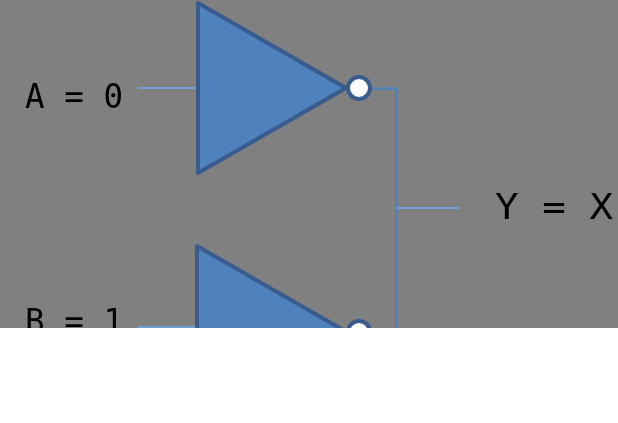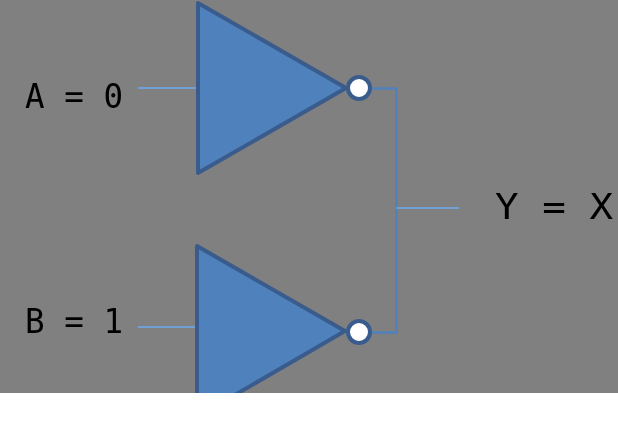--- a/index.html
+++ b/index.html
@@ -1,20 +1,20 @@
 <!DOCTYPE html>
 <html style="--bg: #808080; --gate-fill: #4F81BD; --gate-stroke: #3A5C8C; --bubble-fill: #FFFFFF; --wire-light: #71A0D4; --wire-medium: #4E81BD; --text: #000000;"><head>
 <meta charset="utf-8">
 <style>
   html, body { margin: 0; padding: 0; }
   body { font-family: "DejaVu Sans Mono", monospace; }
   .stage {
     position: relative;
     width: 618px;
-    height: 393px;
+    height: 328px;
     background: var(--bg, #808080);
     overflow: hidden;
   }
   svg { display: block; }
   svg text {
     font-family: "DejaVu Sans Mono", monospace;
     fill: var(--text, #000);
     font-weight: normal;
   }
   .gate-body {

